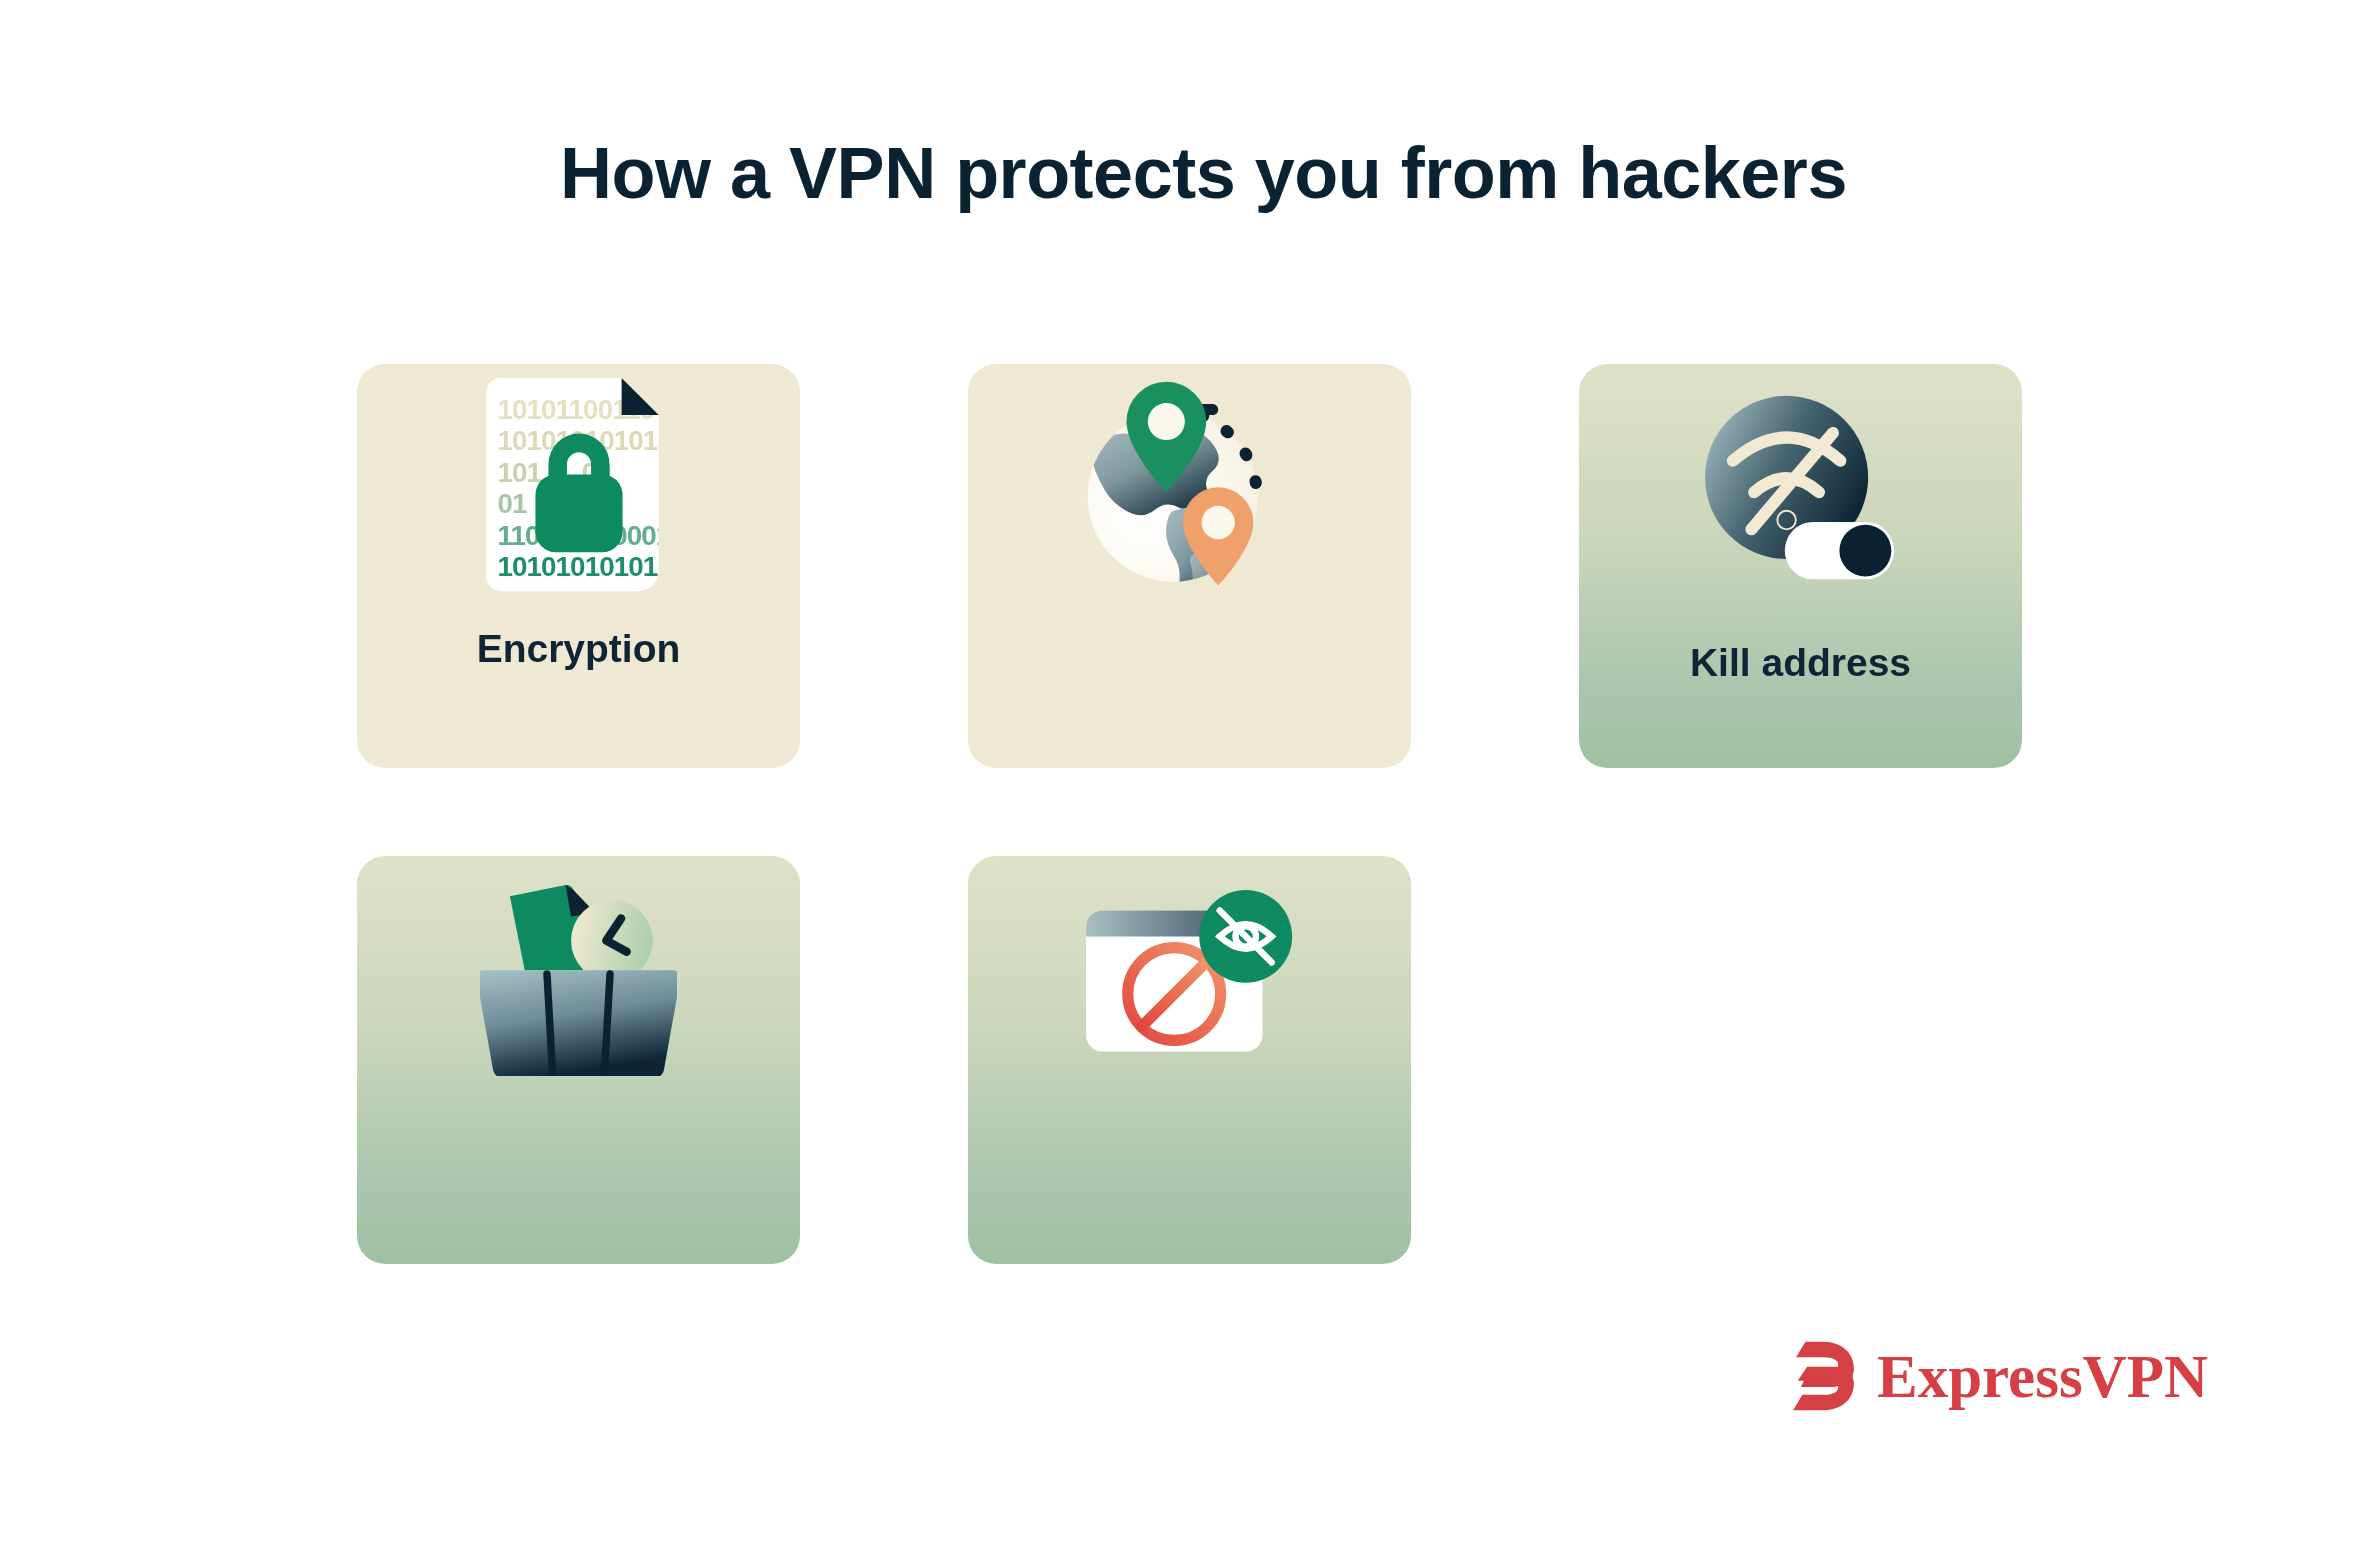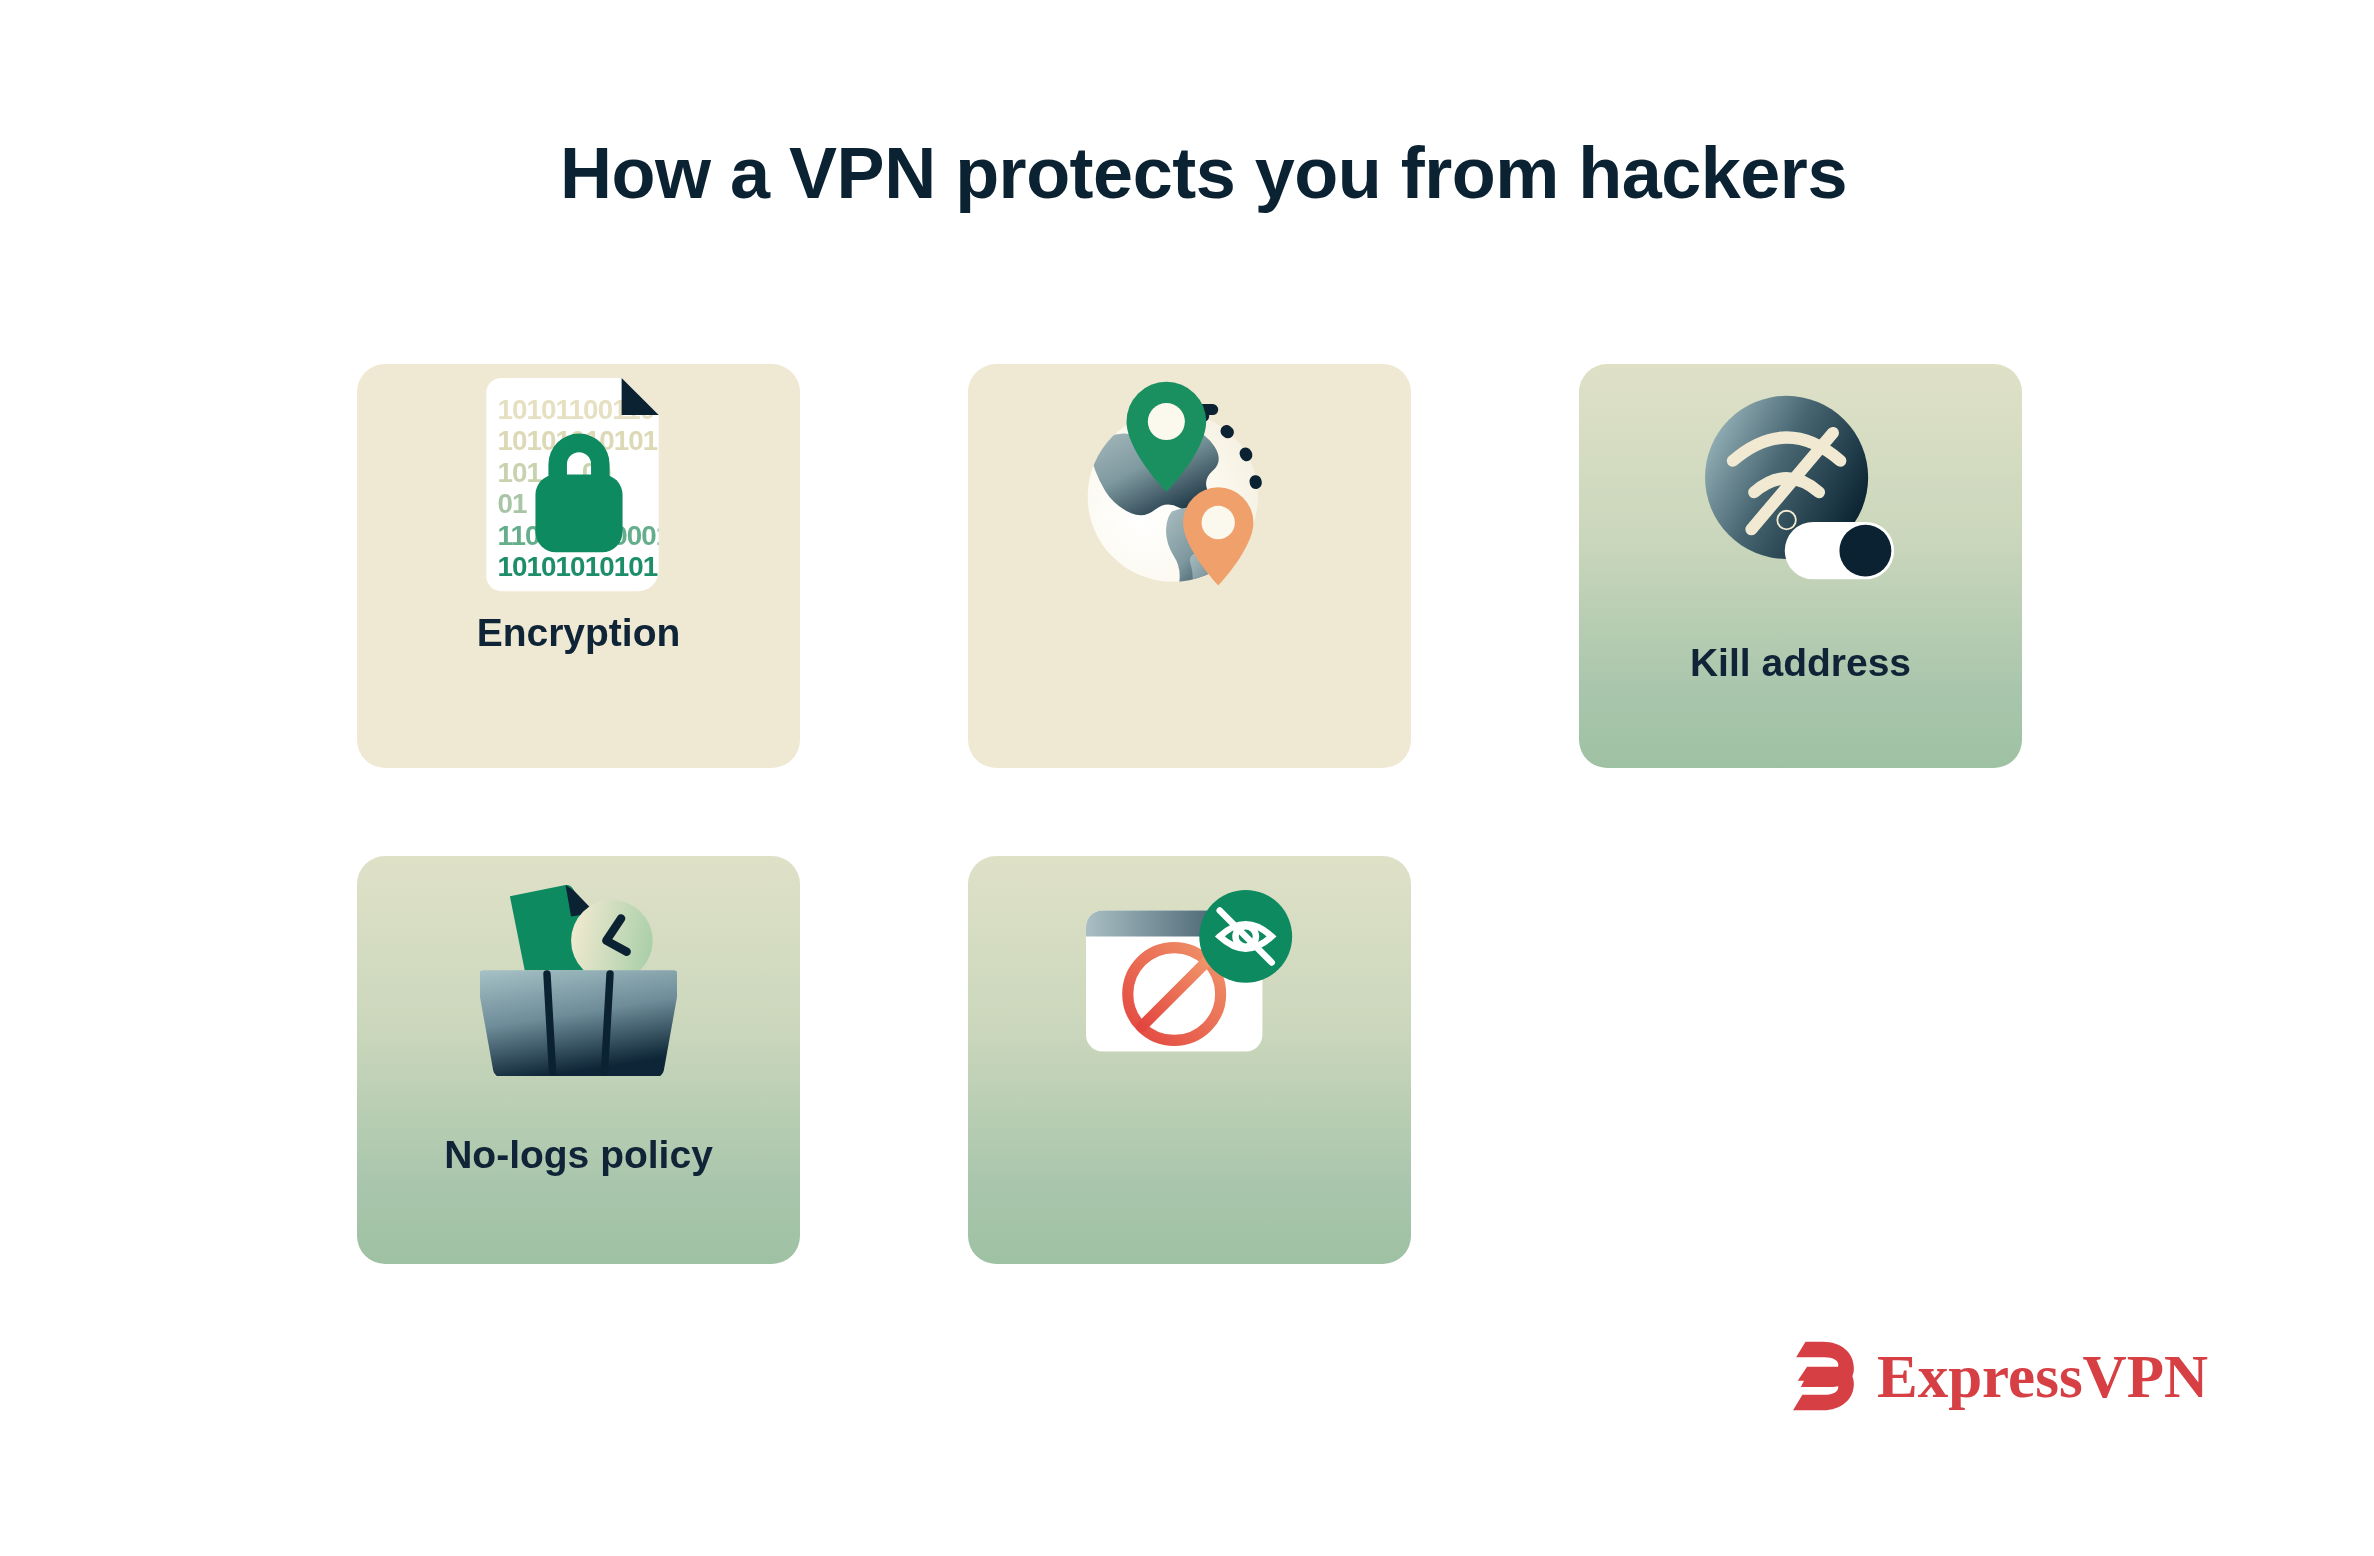--- a/index.html
+++ b/index.html
@@ -46,21 +46,21 @@
     position:relative;
     width:443px;
     height:243px;
     display:flex;
     align-items:center;
     justify-content:center;
   }
   .card.green .art{ height:249px; }
 
   .card-label{
-    margin-top:0;
+    margin-top:16px;
     width:306px;
     text-align:center;
     font-size:39px;
     line-height:1.33;
     font-weight:700;
     color:#0F2436;
   }
   .card.green .card-label{ margin-top:24px; }
 
   .logo{
@@ -202,21 +202,20 @@
         <path d="M92 0 L101 6 L124 30 L98 34 Z" fill="#0B2233"></path>
         <circle cx="142" cy="60" r="44" fill="url(#clockG)"></circle>
         <path d="M152 36 L136 60 L158 72" fill="none" stroke="#0B2233" stroke-width="9" stroke-linecap="round" stroke-linejoin="round"></path>
         <path d="M4 92 h204 a8 8 0 0 1 8 8 l-18 100 a10 10 0 0 1 -10 8 H24 a10 10 0 0 1 -10 -8 L-4 100 a8 8 0 0 1 8 -8 Z" fill="url(#binG)"></path>
         <g stroke="#0B2233" stroke-width="8" stroke-linecap="round">
           <path d="M72 96 L78 202"></path>
           <path d="M140 96 L134 202"></path>
         </g>
       </svg>
     </div>
-    <div class="card-label">No-logs policy</div>
   </div>
 
   <div class="card green">
     <div class="art">
       <svg width="208" height="182" viewBox="0 0 224 196">
         <defs>
           <linearGradient id="barG" x1="0%" y1="0%" x2="100%" y2="0%">
             <stop offset="0%" stop-color="#A9BFC4"></stop>
             <stop offset="100%" stop-color="#2B4757"></stop>
           </linearGradient>

